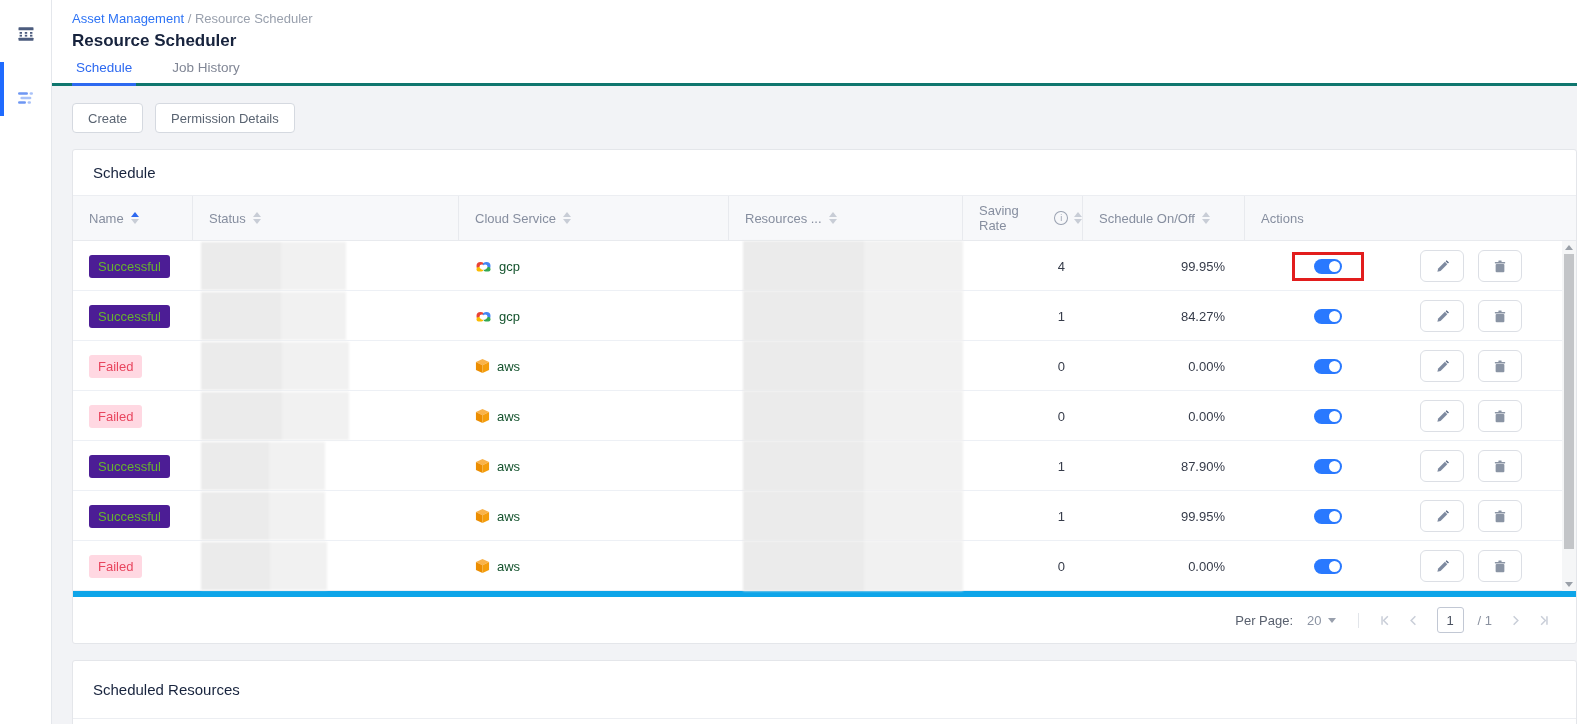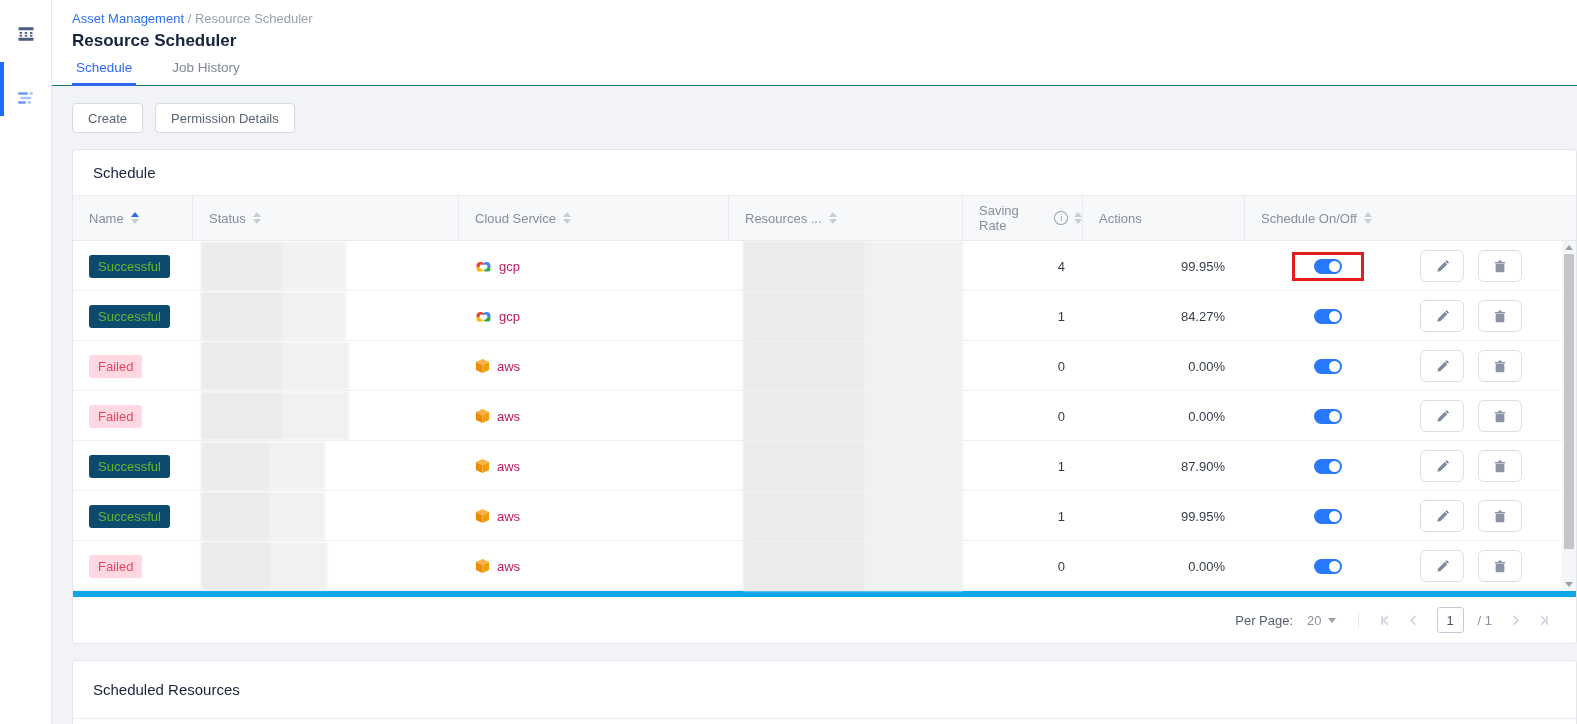--- a/index.html
+++ b/index.html
@@ -9,21 +9,21 @@
 
   
   .sidebar { width:52px; background:#fff; border-right:1px solid #e4e7ec; position:relative; flex:none; }
   .side-item { width:52px; height:56px; display:flex; align-items:center; justify-content:center; cursor:pointer; }
   .side-item.first { margin-top:6px; }
   .side-item.second { margin-top:8px; }
   .active-bar { position:absolute; left:0; top:62px; width:4px; height:54px; background:#1f6bff; }
 
   
   .main { flex:1; display:flex; flex-direction:column; min-width:0; }
-  .top-header { background:#fff; padding:11px 8px 0 20px; border-bottom:1px solid #0f766e; height:86px; }
+  .top-header { background:#fff; padding:11px 8px 0 20px; border-bottom:3px solid #0f766e; height:86px; }
   .breadcrumb { font-size:13px; color:#99a0ad; }
   .breadcrumb a { color:#2d73f5; text-decoration:none; cursor:pointer; }
   .page-title { font-size:17px; font-weight:bold; color:#17233d; margin-top:5px; }
   .tabs { display:flex; margin-top:9px; }
   .tab { font-size:13.5px; color:#808695; padding:0 4px 10px 4px; margin-right:32px; cursor:pointer; position:relative; }
   .tab.active { color:#2d69f0; }
   .tab.active::after { content:""; position:absolute; left:0; right:0; bottom:-1px; height:3px; background:#2d69f0; }
 
   .content { flex:1; padding:17px 0 0 20px; overflow:hidden; }
 
@@ -52,25 +52,25 @@
   .tbody { position:relative; }
   .tr { height:50px; border-bottom:1px solid #edf0f5; align-items:center; }
   .td { display:flex; align-items:center; height:100%; padding-left:16px; color:#3c4354; }
   .td.name { padding-left:8px; }
   .td.num { justify-content:flex-end; padding-right:18px; padding-left:0; color:#363c4a; }
   .td.rate { padding-right:20px; }
   .td.center { justify-content:center; padding-left:0; }
   .td.actions { padding-left:9px; gap:14px; }
 
   .badge { padding:4px 9px; border-radius:3px; font-size:13px; }
-  .badge.success { background:#0c4a6e; color:#67b42e; }
+  .badge.success { background:#4c1d95; color:#67b42e; }
   .badge.failed { background:#ffd8e2; color:#e8465f; }
 
   .redact { height:48px; background:linear-gradient(90deg,#ebebeb 0 55%,#f1f1f1 55%); filter:blur(1px); }
-  .cloud { display:flex; align-items:center; gap:7px; color:#be185d; }
+  .cloud { display:flex; align-items:center; gap:7px; color:#14532d; }
 
   .toggle-wrap { position:relative; display:inline-flex; }
   .toggle { width:28px; height:15px; border-radius:8px; background:#2979ff; position:relative; cursor:pointer; }
   .toggle .knob { position:absolute; right:2px; top:2px; width:11px; height:11px; border-radius:50%; background:#fff; }
   .red-frame { position:absolute; left:-22px; top:-7px; width:72px; height:29px; border:3px solid #e21d1d; pointer-events:none; }
 
   .icon-btn { width:44px; height:32px; background:#fff; border:1px solid #dcdfe5; border-radius:6px; display:flex; align-items:center; justify-content:center; cursor:pointer; }
 
   
   .vscroll { position:absolute; top:0; right:0; bottom:0; width:14px; background:#f5f6f7; }
@@ -178,28 +178,28 @@
             </div>
             <div class="th">
               <span class="lbl">Saving Rate</span>
               <span class="info-circle">i</span>
               <span class="sorter">
       <span class="car up"></span>
                 <span class="car down"></span>
               </span>
             </div>
             <div class="th">
-              <span class="lbl">Actions</span>
-            </div>
-            <div class="th">
               <span class="lbl">Schedule On/Off</span>
               <span class="sorter">
       <span class="car up"></span>
                 <span class="car down"></span>
               </span>
+            </div>
+            <div class="th">
+              <span class="lbl">Actions</span>
             </div>
           </div>
         <div class="tbody">
           <div id="rows-host">
               <div class="tr grid">
     <div class="td">
       <span class="badge success">Successful</span>
     </div>
     <div class="td name">
       <div class="redact" style="width:145px"></div>

